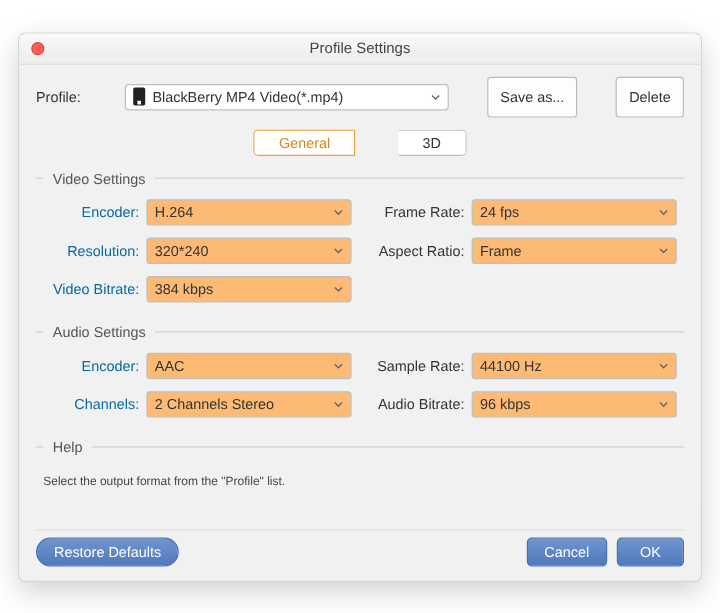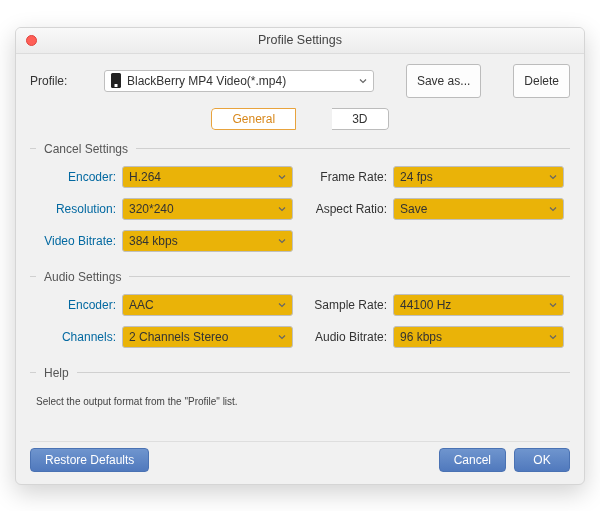--- a/index.html
+++ b/index.html
@@ -193,21 +193,21 @@
 .flab-r {
   width: 86px;
   text-align: right;
   color: #333;
   padding-right: 6px;
   font-size: 12px;
 }
 .select {
   flex: 1;
   height: 22px;
-  background: #eab308;
+  background: #fdba74;
   border: 1px solid #bfbfbf;
   border-radius: 3px;
   display: flex;
   align-items: center;
   padding: 0 6px;
   position: relative;
 }
 .select .txt {
   flex: 1;
   font-size: 12px;
@@ -234,21 +234,21 @@
   padding: 0 14px;
   font-size: 12px;
   display: inline-flex;
   align-items: center;
   justify-content: center;
   cursor: pointer;
   margin-left: 8px;
   min-width: 62px;
 }
 .btn-primary.ok { min-width: 56px; }
-.btn-restore { margin-left: 0; min-width: 110px; }
+.btn-restore { margin-left: 0; min-width: 110px; border-radius: 12px; }
 </style>
 </head>
 <body>
 
 <div class="window">
   <div class="titlebar">
     <div class="close-dot"></div>
     <div class="title-text">Profile Settings</div>
   </div>
 
@@ -271,21 +271,21 @@
 
     <div class="tabbar">
       <div class="tabgroup">
         <div class="tab active">General</div>
         <div class="tab">3D</div>
       </div>
     </div>
 
     <div class="section">
       <div class="section-title">
-        <span>Cancel Settings</span>
+        <span>Video Settings</span>
       </div>
       <div class="fields">
         <div class="field">
           <div class="flab">Encoder:</div>
           <div class="select">
             <div class="txt">H.264</div>
             <div class="chev">
                 <svg width="8" height="8" viewBox="0 0 8 8">
                   <path d="M1 2.5 L4 5.5 L7 2.5" stroke="#666" stroke-width="1.2" fill="none"></path>
                 </svg>
@@ -310,21 +310,21 @@
             <div class="chev">
                 <svg width="8" height="8" viewBox="0 0 8 8">
                   <path d="M1 2.5 L4 5.5 L7 2.5" stroke="#666" stroke-width="1.2" fill="none"></path>
                 </svg>
               </div>
           </div>
         </div>
         <div class="field">
           <div class="flab-r">Aspect Ratio:</div>
           <div class="select">
-            <div class="txt">Save</div>
+            <div class="txt">Frame</div>
             <div class="chev">
                 <svg width="8" height="8" viewBox="0 0 8 8">
                   <path d="M1 2.5 L4 5.5 L7 2.5" stroke="#666" stroke-width="1.2" fill="none"></path>
                 </svg>
               </div>
           </div>
         </div>
         <div class="field">
           <div class="flab">Video Bitrate:</div>
           <div class="select">

